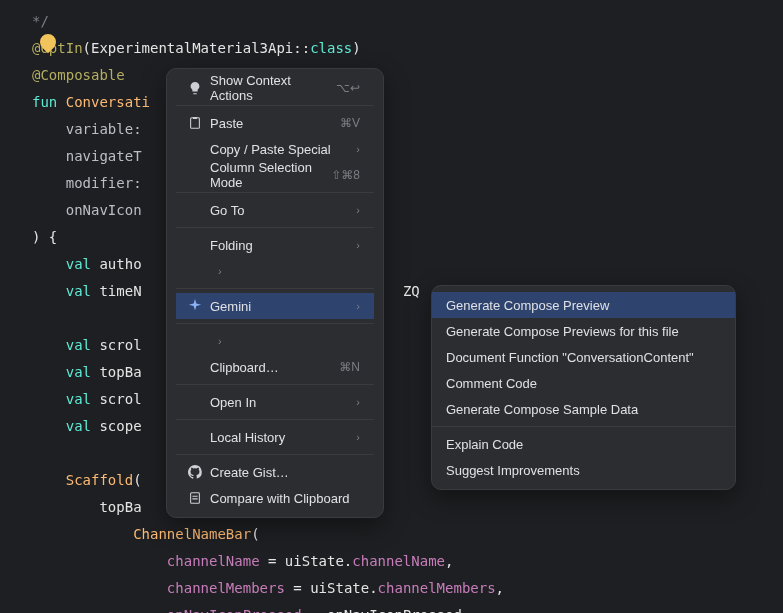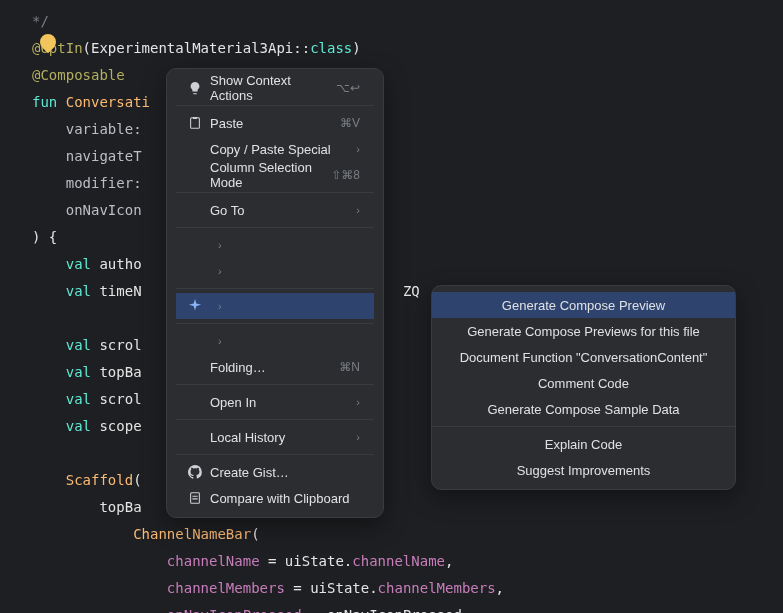--- a/index.html
+++ b/index.html
@@ -97,21 +97,20 @@
     width: 305px;
     background: #2b2d30;
     border: 1px solid #393b40;
     border-radius: 10px;
     box-shadow: 0 8px 24px rgba(0,0,0,0.4);
     font-family: -apple-system, 'Segoe UI', sans-serif;
     font-size: 13px;
     color: #dfe1e5;
     padding: 6px 0;
     line-height: normal;
-    text-align: center;
   }
   .submenu .menu-item { padding-left: 14px; }
 </style>
 </head>
 <body>
 
 <div class="lightbulb"></div>
 
 <div class="code-area"><span class="comment">*/</span>
 <span class="annotation">@OptIn</span><span class="plain">(ExperimentalMaterial3Api::</span><span class="keyword">class</span><span class="plain">)</span>
@@ -170,43 +169,45 @@
     </div>
     <div class="menu-sep"></div>
     <div class="menu-item">
       <span class="menu-icon"></span>
       <span class="menu-label">Go To</span>
       <span class="menu-chevron">›</span>
     </div>
     <div class="menu-sep"></div>
     <div class="menu-item">
       <span class="menu-icon"></span>
+      <span class="menu-label">Folding</span>
       <span class="menu-chevron">›</span>
     </div>
     <div class="menu-item">
       <span class="menu-icon"></span>
       <span class="menu-chevron">›</span>
     </div>
     <div class="menu-sep"></div>
     <div class="menu-item highlighted">
       <span class="menu-icon gemini-icon">
         <svg width="14" height="14" viewBox="0 0 16 16">
           <path fill="#8ab4f8" d="M8 0l1.5 5L15 6.5 9.5 8 8 13 6.5 8 1 6.5 6.5 5z"></path>
         </svg>
       </span>
-      <span class="menu-chevron">›</span>
-    </div>
-    <div class="menu-sep"></div>
-    <div class="menu-item">
-      <span class="menu-icon"></span>
-      <span class="menu-chevron">›</span>
-    </div>
-    <div class="menu-item">
-      <span class="menu-icon"></span>
-      <span class="menu-label">Folding…</span>
+      <span class="menu-label">Gemini</span>
+      <span class="menu-chevron">›</span>
+    </div>
+    <div class="menu-sep"></div>
+    <div class="menu-item">
+      <span class="menu-icon"></span>
+      <span class="menu-chevron">›</span>
+    </div>
+    <div class="menu-item">
+      <span class="menu-icon"></span>
+      <span class="menu-label">Clipboard…</span>
       <span class="menu-shortcut">⌘N</span>
     </div>
     <div class="menu-sep"></div>
     <div class="menu-item">
       <span class="menu-icon"></span>
       <span class="menu-label">Open In</span>
       <span class="menu-chevron">›</span>
     </div>
     <div class="menu-sep"></div>
     <div class="menu-item">

